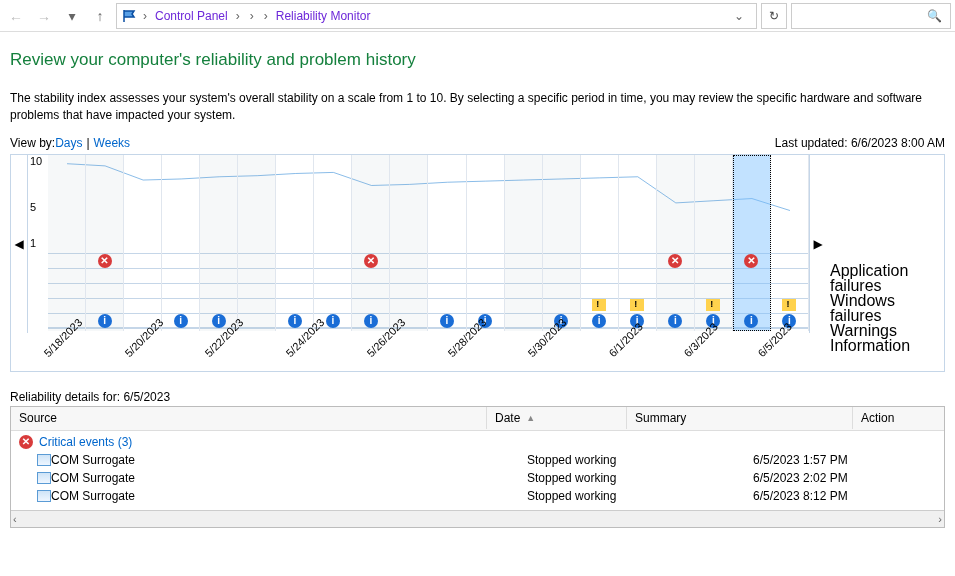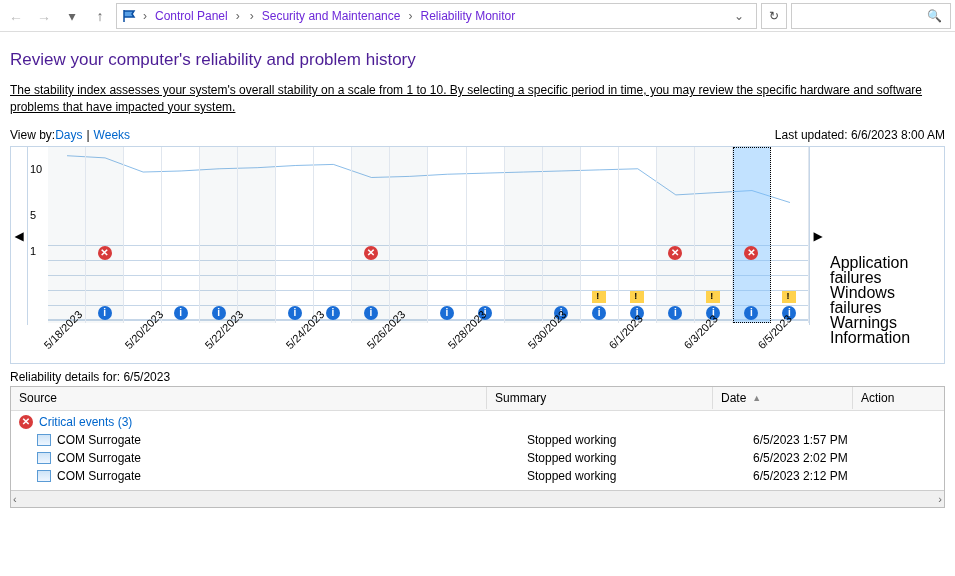--- a/index.html
+++ b/index.html
@@ -41,22 +41,22 @@
     width:16px;height:16px;
     color:#0a4ea2;
     display:inline-flex;align-items:center;justify-content:center;
   }
   .bc-sep{ color:#666; padding:0 4px;}
   .bc-item{ color:#6d28d9; padding:2px; cursor:pointer;}
   .bc-chevdown{ margin-left:auto; color:#666; padding:0 8px; cursor:pointer;}
   .refresh-btn{ width:26px;height:26px; border:1px solid #ccc; display:flex;align-items:center;justify-content:center;cursor:pointer; color:#444;}
   .search-box{ width:160px;height:26px;border:1px solid #ccc; display:flex;align-items:center; padding:0 8px; justify-content:flex-end; color:#666;}
   .content{ padding:18px 10px 4px 10px;}
-  .page-title{ font-size:17px; color:#4c1d95; font-weight:400; margin-bottom:12px;}
-  .intro{ font-size:12px; color:#000; line-height:1.4; margin-bottom:12px;text-decoration:underline;}
+  .page-title{ font-size:17px; color:#15803d; font-weight:400; margin-bottom:20px;}
+  .intro{ font-size:12px; color:#000; line-height:1.4; margin-bottom:12px;}
   .viewby-row{ display:flex; align-items:center; margin-bottom:4px;}
   .link{ color:#0066cc; cursor:pointer;text-align:center;}
   .link-sep{ color:#000; padding:0 4px;}
   .last-updated{ margin-left:auto;text-align:right;}
   .chart-wrapper{
     border:1px solid #c5d6e8;
     position:relative;
     height:218px;
     display:flex;
     flex-direction: column;
@@ -71,21 +71,21 @@
   .chart-main{
     flex:1;
     position:relative;
     border-left:1px solid #c5d6e8;
     border-right:1px solid #c5d6e8;
   }
   .chart-line-area{
     position:absolute; left:0; right:0; top:0; height:98px;
   }
   .y-axis{
-    position:absolute; left:2px; top:16px; width:16px; height:100%;
+    position:absolute; left:2px; top:0; width:16px; height:100%;
     font-size:11px; color:#000;
   }
   .y-axis div{ position:absolute; left:0;}
   svg.reliability-line{ position:absolute; left:20px; right:0; top:0; height:98px; width:calc(100% - 20px);}
   .chart-grid-rows{
     position:absolute; left:20px; right:0; top:98px;
     border-top:1px solid #c5d6e8;
   }
   .grid-row{ height:15px; border-bottom:1px solid #c5d6e8; position:relative;}
   .chart-cols{
@@ -118,21 +118,21 @@
   }
   .date-label{
     font-size:11px; color:#000;
     transform:rotate(-45deg) translate(-8px,0px);
     transform-origin: top left;
     white-space:nowrap;
     position:relative;
     top:12px;
   }
   .details-header{
-    margin-top:6px; font-size:12px; color:#000;
+    margin-top:18px; font-size:12px; color:#000;
   }
   .details-table{
     border:1px solid #bcbcbc; margin-top:2px;
     height:122px;
     display:flex; flex-direction:column;
   }
   .table-head{
     display:flex; background:#f7f7f7; border-bottom:1px solid #ddd; height:24px; align-items:flex-start;
   }
   .th{ padding:4px 8px; border-right:1px solid #ddd; font-weight:400; display:flex; align-items:center; gap:6px;}
@@ -141,21 +141,21 @@
   .th-date{ width:140px;}
   .th-action{ flex:1; border-right:0;}
   .sort-ind{ color:#888; font-size:9px;}
   .table-body{ flex:1; overflow:auto; padding-top:2px;}
   .group-row{ display:flex; align-items:center; padding:2px 8px; gap:6px;}
   .group-icon{
     width:14px;height:14px;border-radius:50%; background:#d83b3b; color:#fff; font-size:10px; display:flex;align-items:center;justify-content:center; font-weight:bold;
   }
   .group-text{ color:#0066cc;}
   .data-row{ display:flex; padding:2px 8px; align-items:center;}
-  .cell-source{ width:468px; padding-left:18px; display:flex; align-items:center; gap:6px;}
+  .cell-source{ width:468px; padding-left:18px; display:flex; align-items:center; }
   .cell-summary{ width:226px;margin-left:40px;}
   .cell-date{ width:140px;}
   .app-icon{
     width:14px; height:12px; border:1px solid #5a9bd5; background:linear-gradient(180deg,#cfe4f7,#eef6ff); display:inline-block;
   }
   .h-scroll{
     height:17px; background:#f0f0f0; border-top:1px solid #ccc; display:flex; align-items:center; justify-content:space-between; padding:0 2px;
   }
   .h-scroll span{ color:#666; font-size:11px; cursor:pointer;}
 </style>
@@ -170,21 +170,20 @@
   <div class="breadcrumb-outer">
     <span class="bc-flag">
       <svg width="14" height="14" viewBox="0 0 14 14">
           <path d="M2 1 L2 13 M2 2 L12 2 L10 5 L12 8 L2 8 Z" stroke="#0a4ea2" stroke-width="1.5" fill="#59a0e6"></path>
         </svg>
     </span>
     <span class="bc-sep">›</span>
     <span class="bc-item">Control Panel</span>
     <span class="bc-sep">›</span>
     <span class="bc-sep">›</span>
-    <span class="bc-item">Security and Maintenance</span>
     <span class="bc-sep">›</span>
     <span class="bc-item">Reliability Monitor</span>
     <span class="bc-chevdown">⌄</span>
   </div>
   <div class="refresh-btn">↻</div>
   <div class="search-box">
     <span>🔍</span>
   </div>
 </div>
 
@@ -306,26 +305,26 @@
   </div>
 
   <div class="details-header">
     <span>Reliability details for: </span><span>6/5/2023</span>
   </div>
   <div class="details-table">
     <div class="table-head">
       <div class="th th-source">
           <span>Source</span>
         </div>
-      <div class="th th-summary">
-          <span>Summary</span>
-        </div>
       <div class="th th-date">
           <span>Date</span>
           <span class="sort-ind">▲</span>
+        </div>
+      <div class="th th-summary">
+          <span>Summary</span>
         </div>
       <div class="th th-action">
           <span>Action</span>
         </div>
     </div>
     <div class="table-body" id="table-body">
       <div class="group-row">
         <span class="group-icon">✕</span>
         <span class="group-text">Critical events (3)</span>
       </div>
@@ -344,21 +343,21 @@
           </div>
           <div class="cell-summary">Stopped working</div>
           <div class="cell-date">6/5/2023 2:02 PM</div>
         </div>
         <div class="data-row">
           <div class="cell-source">
             <span class="app-icon"></span>
             <span>COM Surrogate</span>
           </div>
           <div class="cell-summary">Stopped working</div>
-          <div class="cell-date">6/5/2023 2:12 PM</div>
+          <div class="cell-date">6/5/2023 8:12 PM</div>
         </div>
       </div>
     <div class="h-scroll">
       <span>‹</span>
       <span>›</span>
     </div>
   </div>
 </div>
 
 </body></html>

